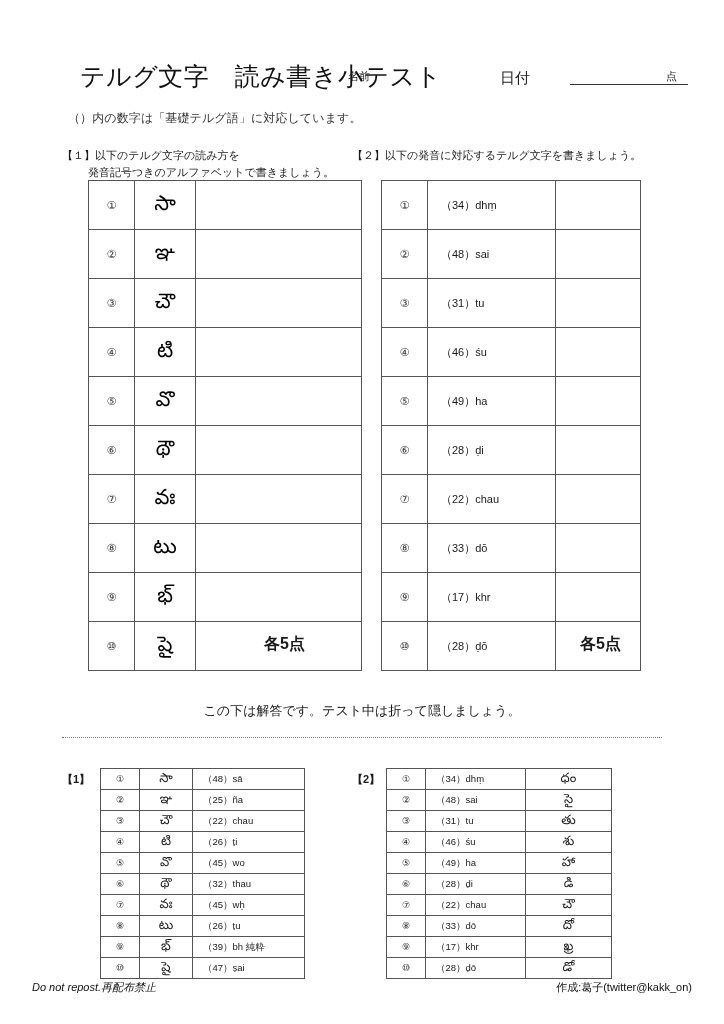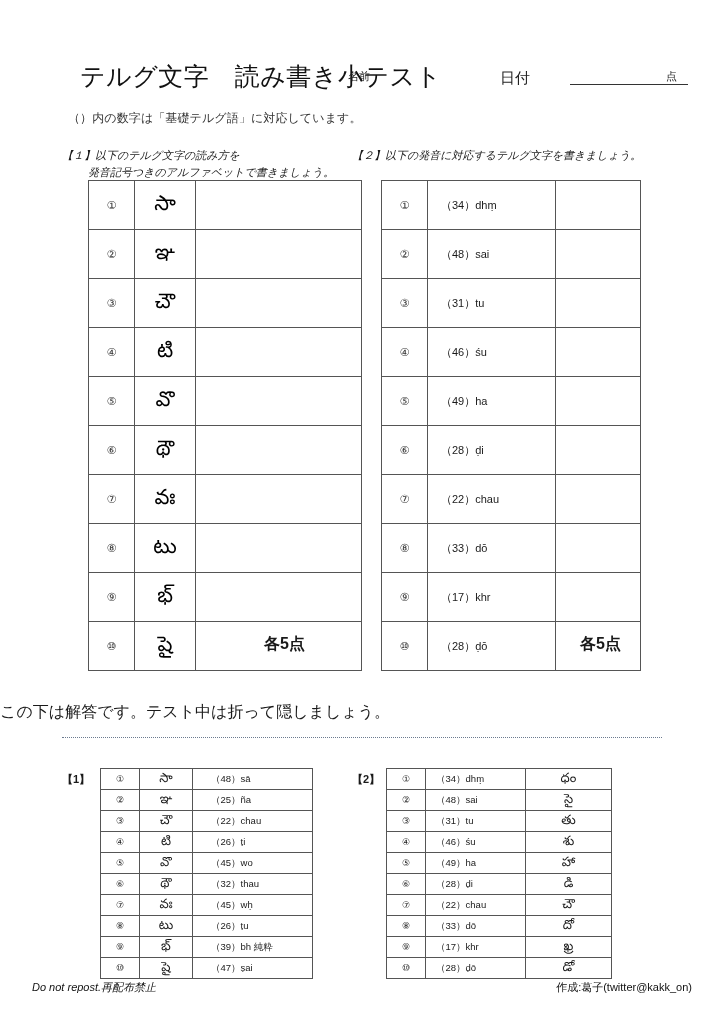--- a/index.html
+++ b/index.html
@@ -75,21 +75,20 @@
     margin-top: 16px;
   }
 
   
   .prompt {
     position: absolute;
     font-size: 11px;
     line-height: 17px;
     color: #1a1a1a;
     white-space: pre-line;
-    font-style: italic;
   }
   .prompt-1 { left: 62px; top: 130px; }
   .prompt-2 { left: 352px; top: 130px; }
   .prompt .indent { display: block; padding-left: 26px; }
 
   
   .qtable {
     position: absolute;
     border-collapse: collapse;
     table-layout: fixed;
@@ -117,21 +116,22 @@
   }
   .points-1 { left: 264px; top: 634px; }
   .points-2 { left: 580px; top: 634px; }
 
   
   .fold-note {
     position: absolute;
     top: 702px;
     left: 0;
     width: 724px;
-    font-size: 16px;
+    text-align: center;
+    font-size: 13px;
     color: #1a1a1a;
   }
   .fold-line {
     position: absolute;
     left: 62px;
     top: 737px;
     width: 600px;
     border-top: 1px dotted #6b7a8f;
   }
 
@@ -153,21 +153,21 @@
   .atable td {
     border: 1px solid #555;
     height: 18px;
     vertical-align: middle;
     text-align: center;
     font-size: 9.5px;
     color: #1a1a1a;
   }
   .atable .a-num   { width: 36px; font-size: 9px; }
   .atable .a-glyph { width: 50px; font-size: 13px; }
-  .atable .a-read  { width: 100px; text-align: left; padding-left: 18px; }
+  .atable .a-read  { width: 100px; text-align: left; padding-left: 10px; }
   .atable .a-pron  { width: 88px; text-align: left; padding-left: 10px; }
   .atable .a-ans   { width: 83px; font-size: 13px; }
 
   #atable-1 { left: 100px; top: 768px; }
   #atable-2 { left: 386px; top: 768px; }
 
   
   .footer-left {
     position: absolute;
     left: 32px;

